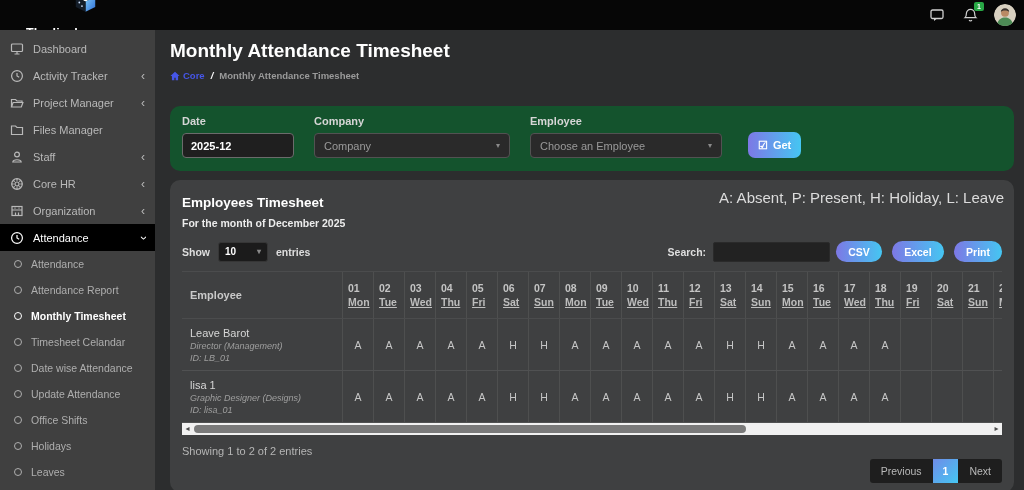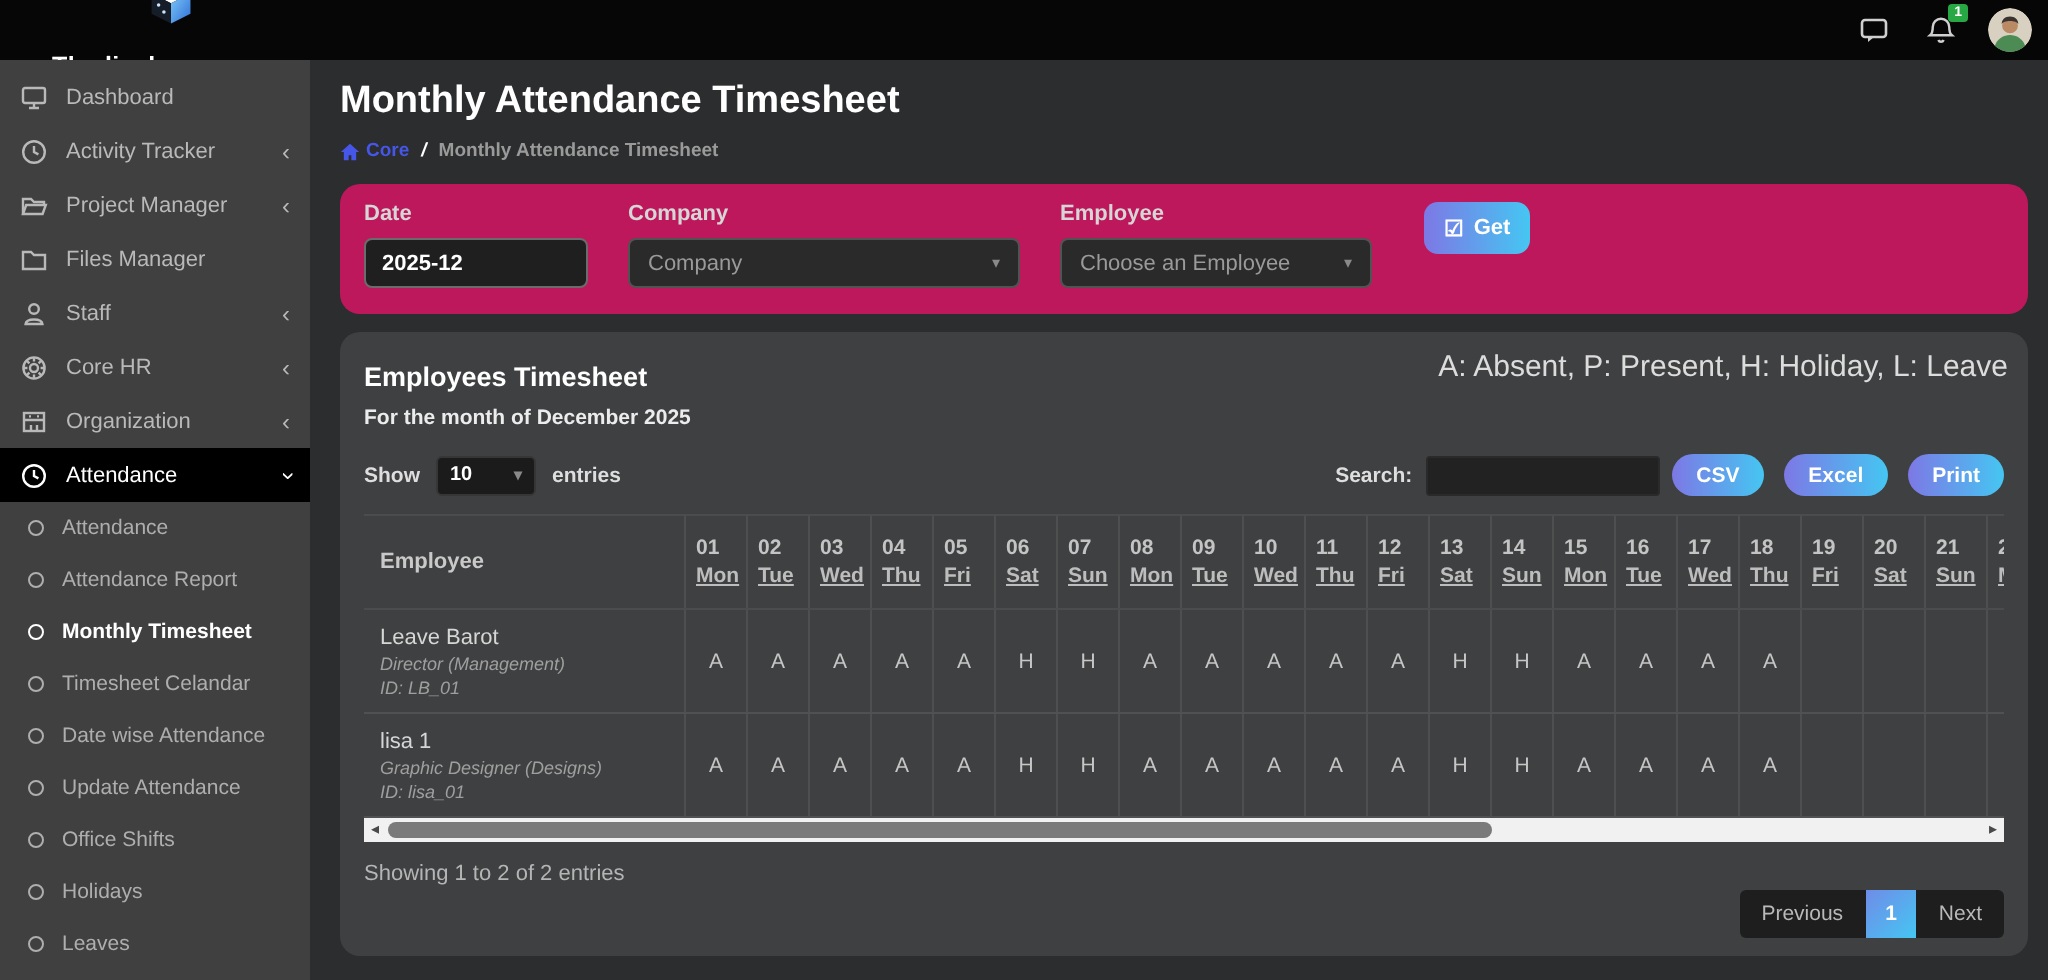--- a/index.html
+++ b/index.html
@@ -35,31 +35,31 @@
 
   
   .main { flex:1; padding:10px 10px 18px 15px; position:relative; min-width:0; }
   .page-title { color:#fff; font-size:19px; font-weight:bold; margin:0 0 8px; }
   .breadcrumb { display:flex; align-items:center; gap:6px; font-size:9.5px; font-weight:bold; }
   .bc-home { color:#4656e8; display:flex; align-items:center; gap:3px; cursor:pointer; }
   .bc-sep { color:#fff; font-style:italic; }
   .bc-current { color:#9a9a9a; }
 
   
-  .filter-card { background:#be185d; border-radius:10px; margin-top:11px;
-    padding:9px 12px 13px; display:flex; }
+  .filter-card { background:#14532d; border-radius:10px; margin-top:25px;
+    padding:9px 12px 13px; display:flex; align-items:flex-end; }
   .field { display:flex; flex-direction:column; }
   .field-label { color:#d6d6d6; font-size:11px; font-weight:bold; margin-bottom:6px; }
   .date-input { width:112px; height:25px; background:#1f1f1f; border:1px solid #6b6b6b;
     border-radius:4px; color:#fff; font-size:11px; font-weight:bold; padding:0 8px;
     font-family:"Liberation Sans", sans-serif; }
   .select { height:25px; background:#2a2a2a; border:1px solid #525252; border-radius:4px;
     color:#9a9a9a; font-size:11px; display:flex; align-items:center;
     justify-content:space-between; padding:0 9px; cursor:pointer; }
-  .sel-company { width:196px; } .sel-employee { width:156px; }
+  .sel-company { width:196px; } .sel-employee { width:192px; }
   .caret { color:#8a8a8a; font-size:8px; }
   .gap1 { width:20px; } .gap2 { width:20px; } .gap3 { width:26px; }
   .get-btn { height:26px; padding:0 10px; border:none; border-radius:7px; cursor:pointer;
     background:linear-gradient(90deg,#7d78e5,#45c6f2); color:#fff; font-size:11px;
     font-weight:bold; display:flex; align-items:center; gap:5px;
     font-family:"Liberation Sans", sans-serif; }
 
   
   .ts-card { background:#3f4041; border-radius:10px; margin-top:9px; height:312px;
     padding:8px 12px; position:relative; overflow:hidden; }

